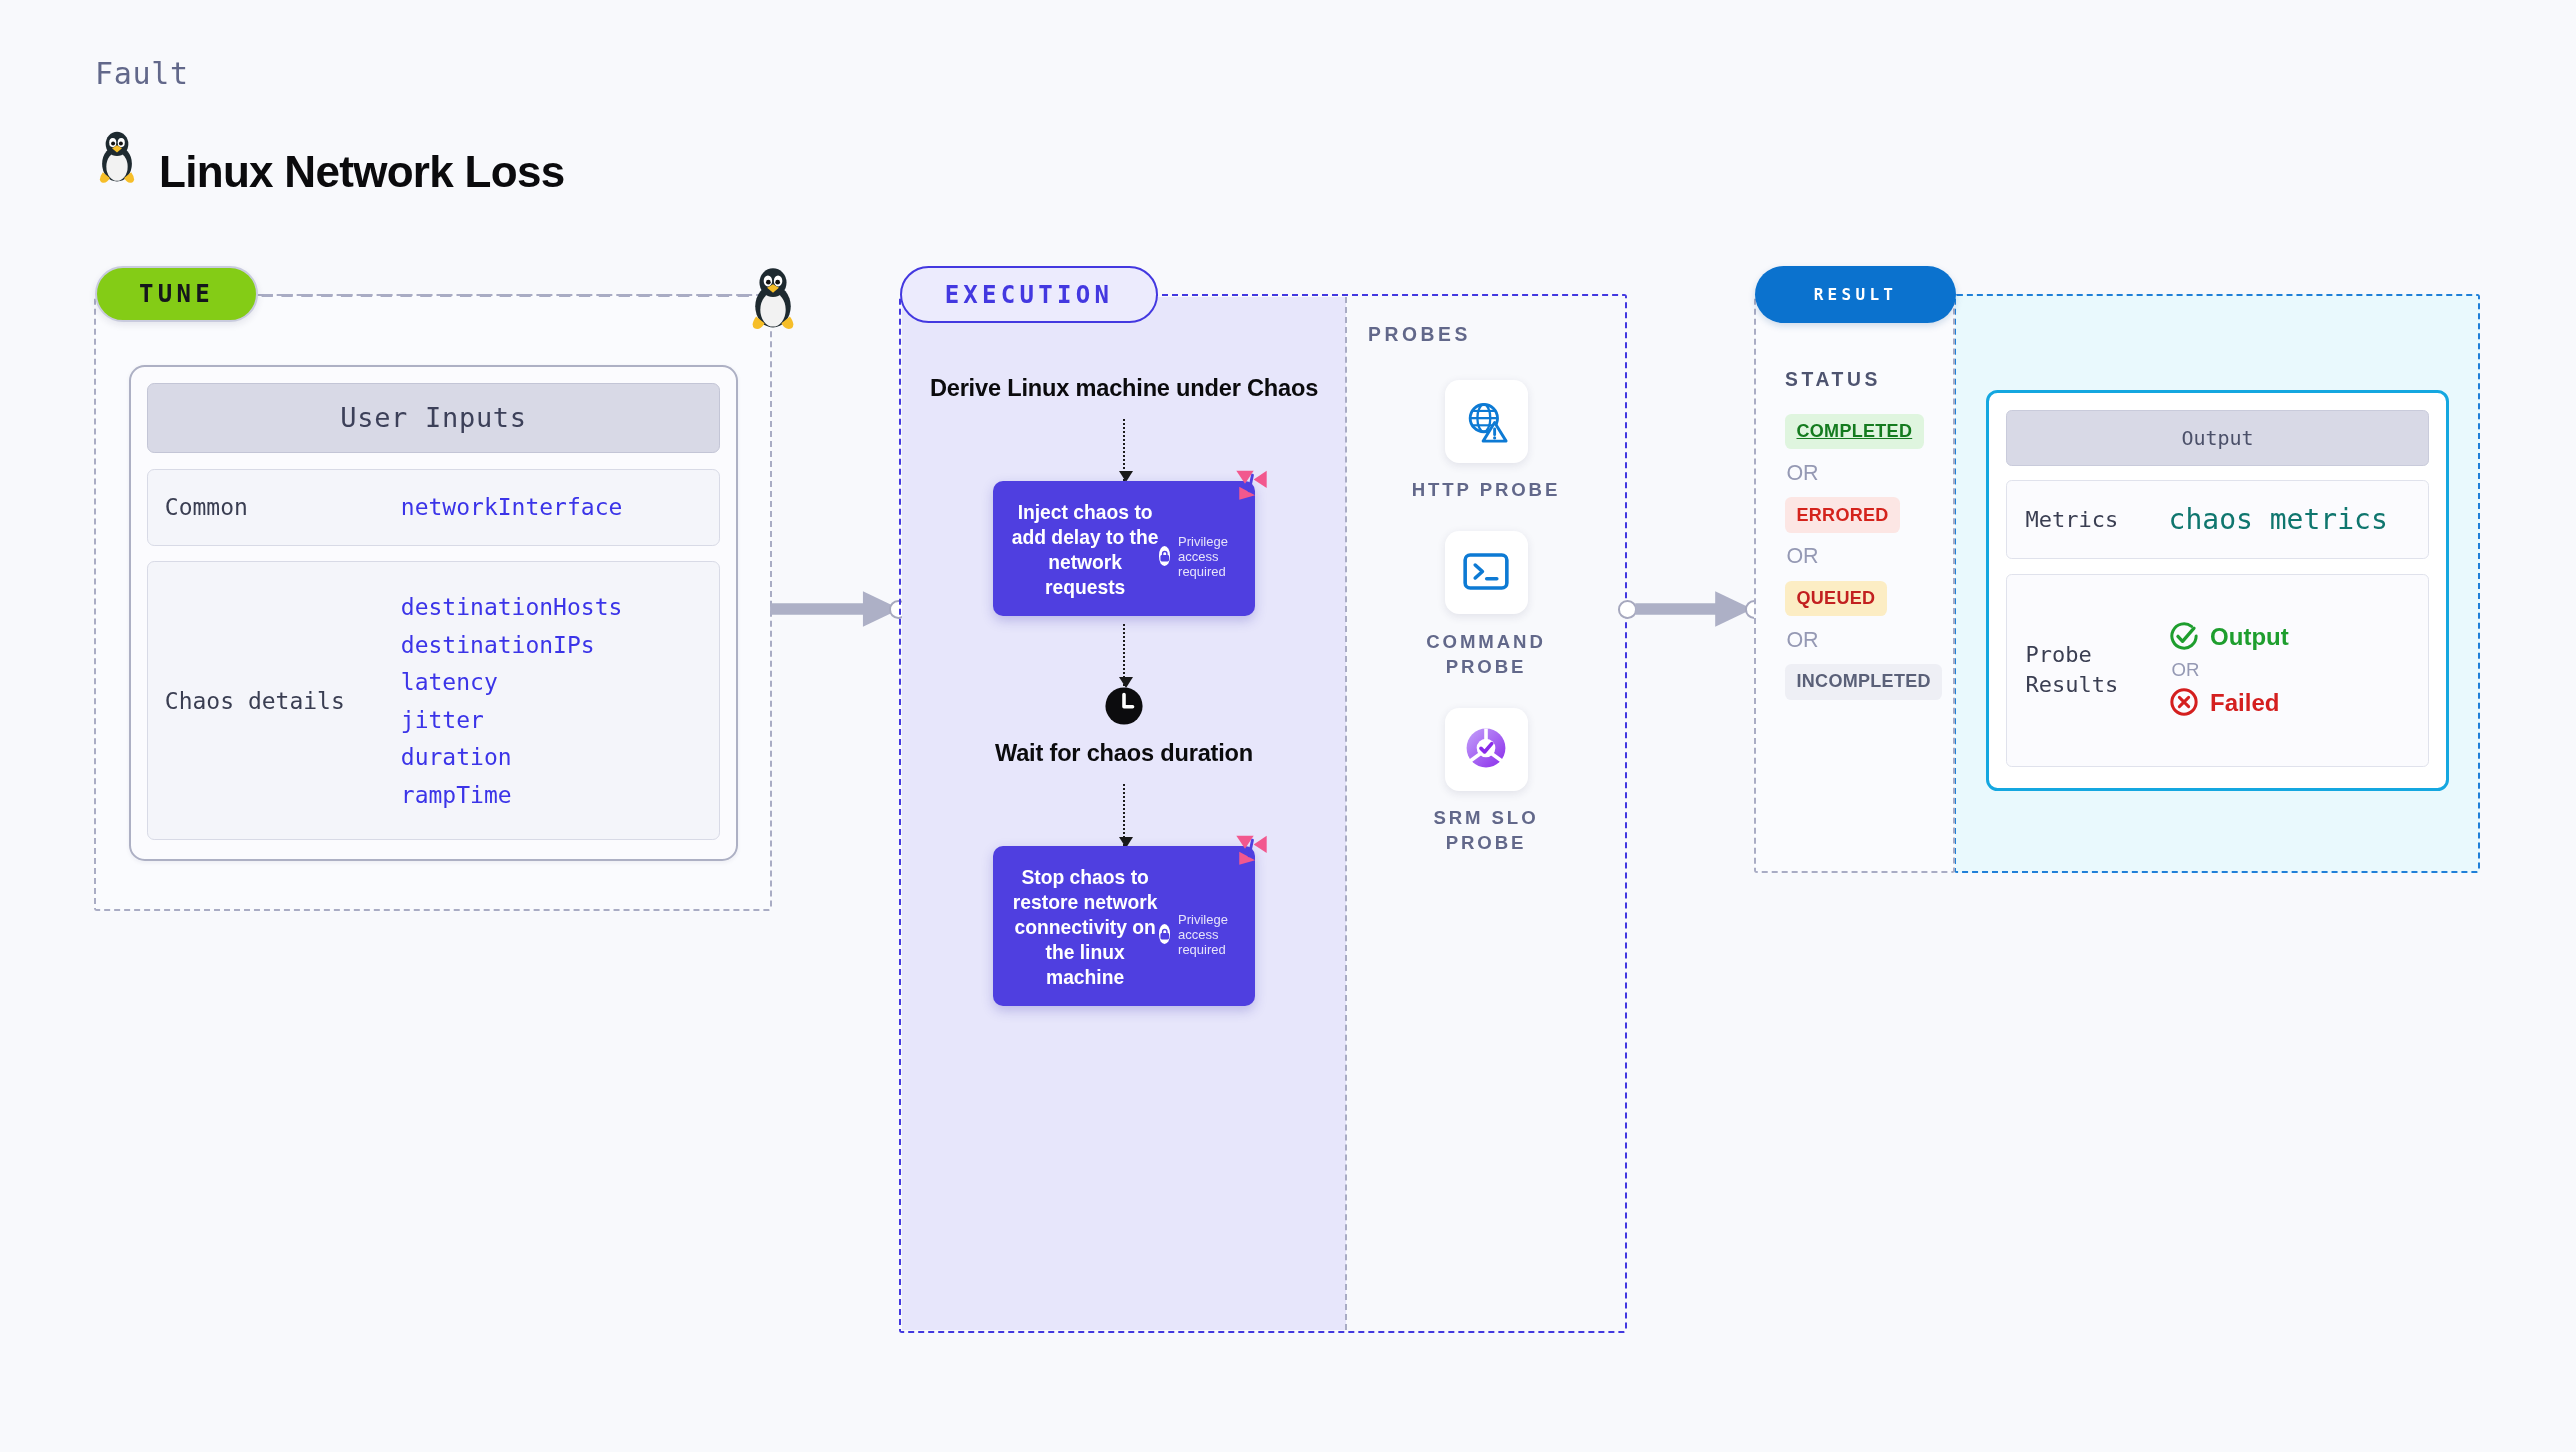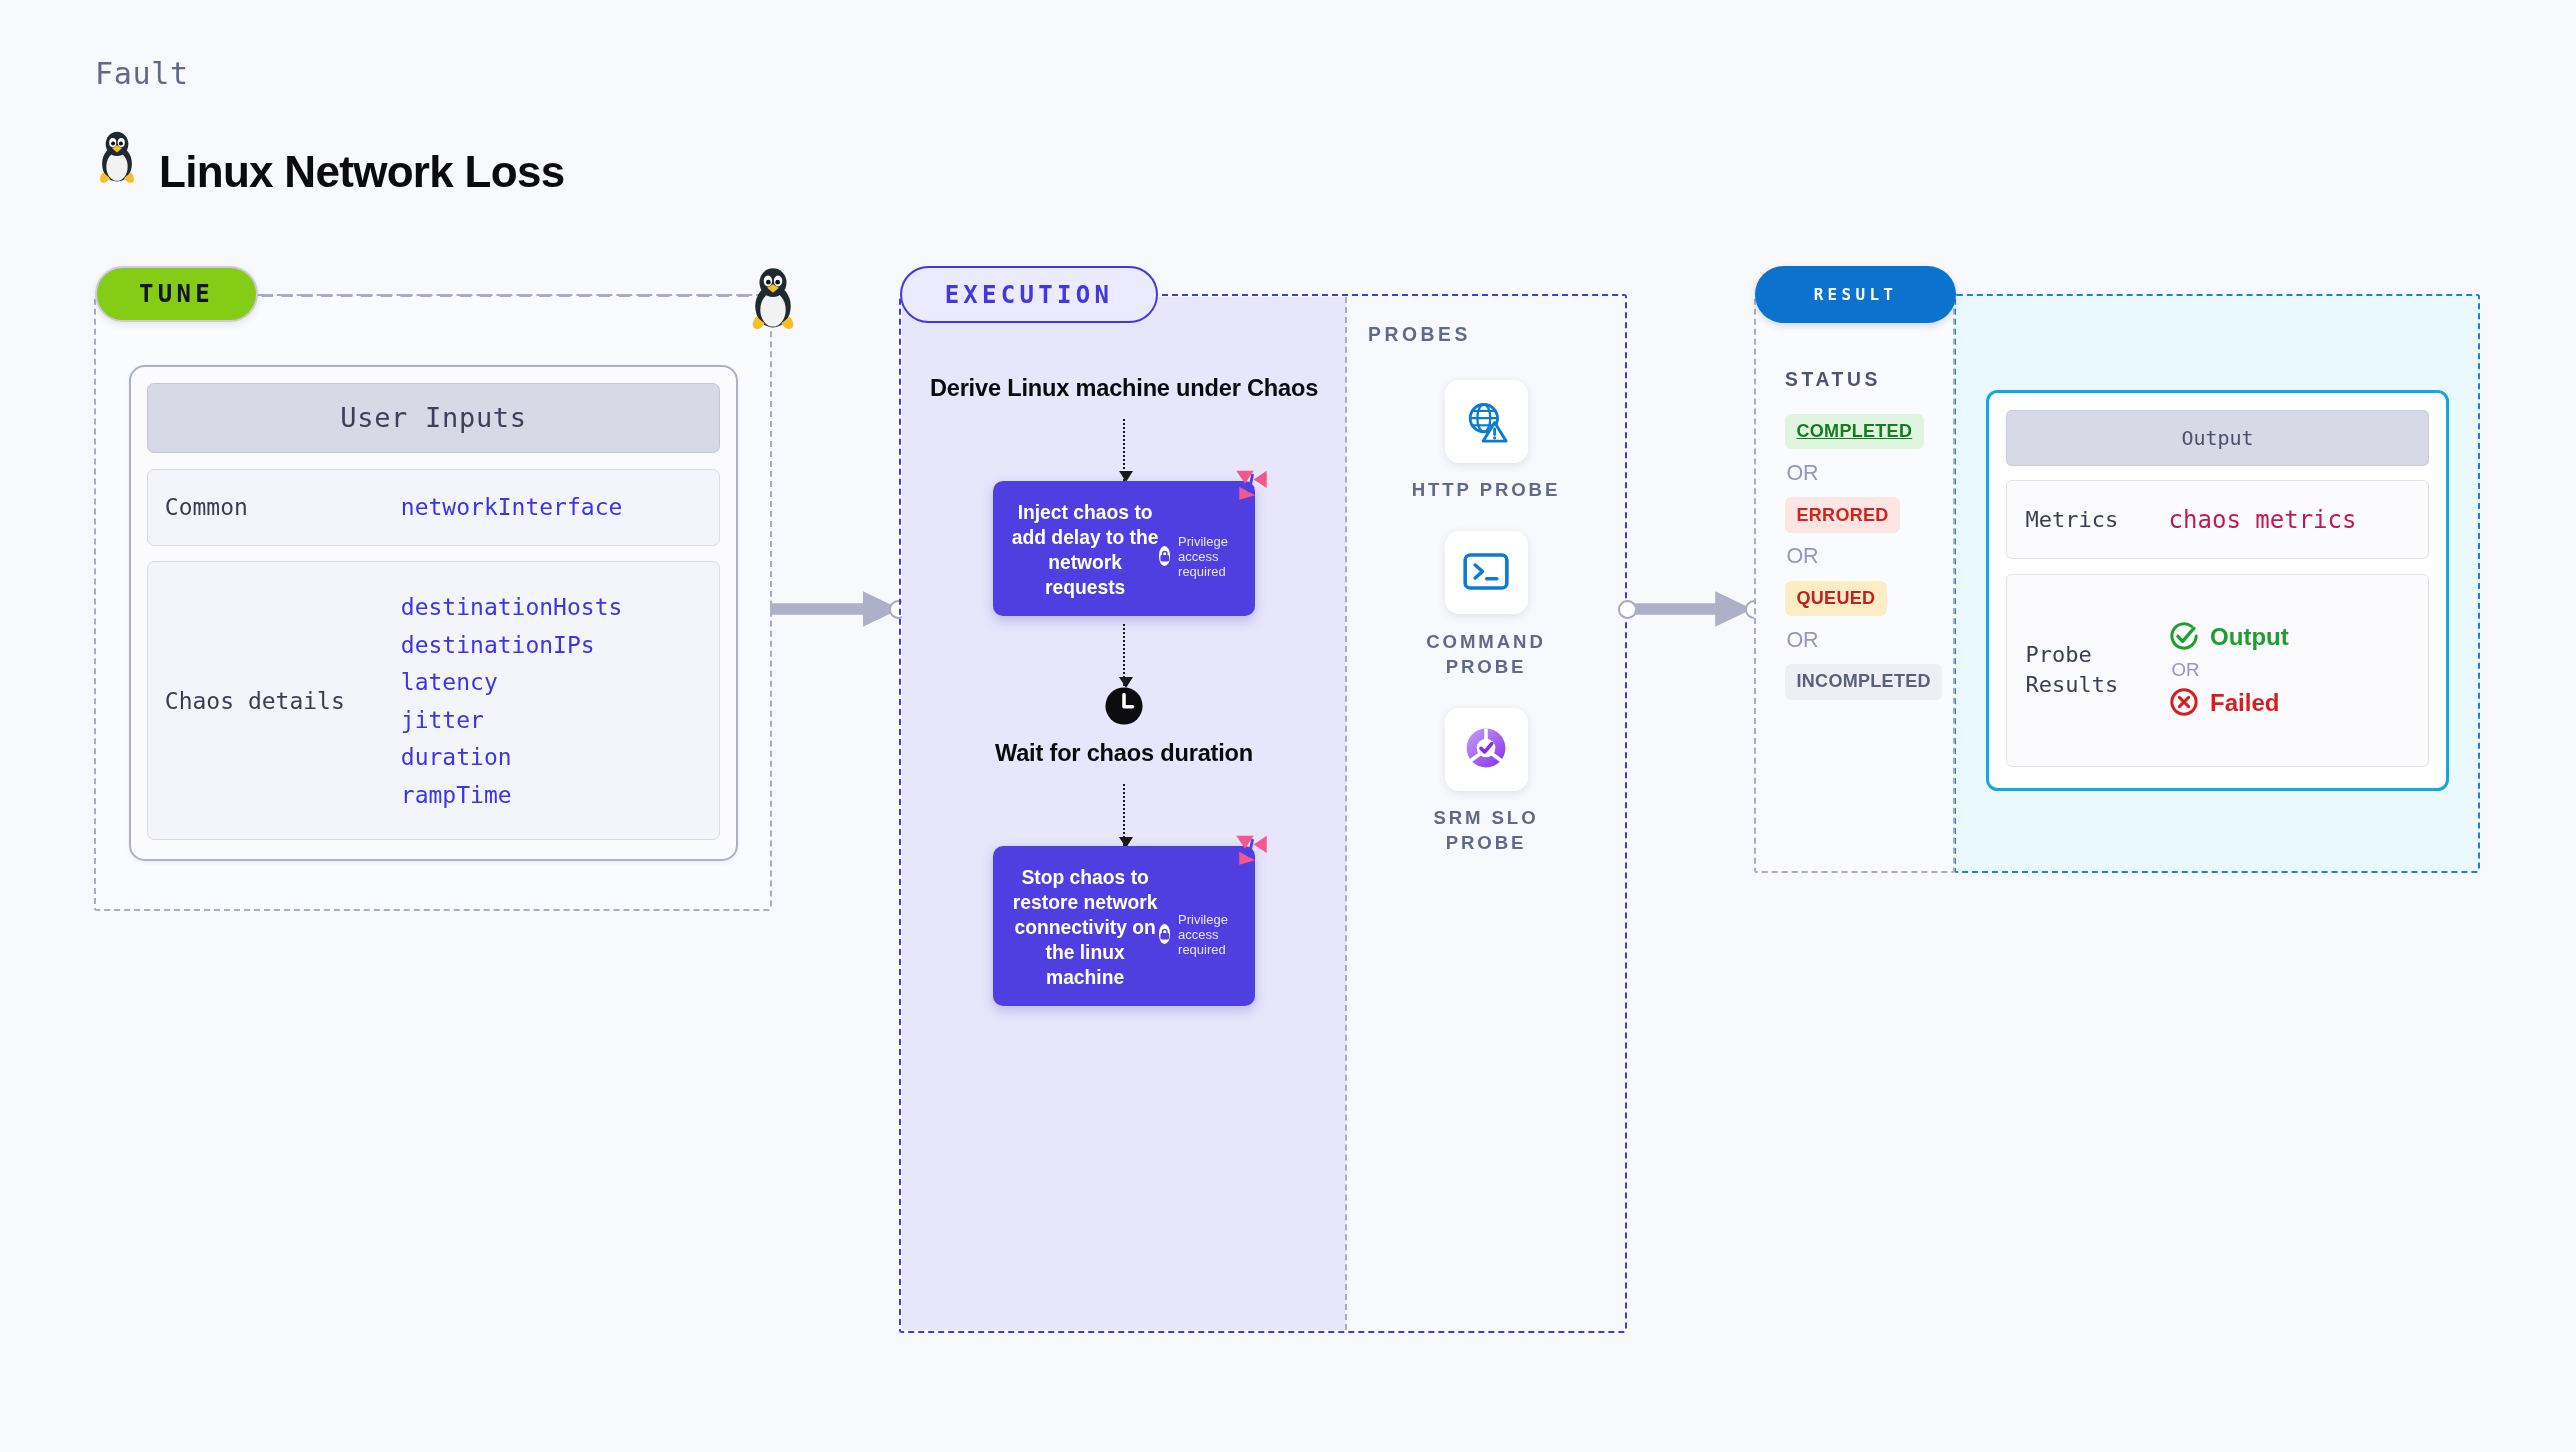--- a/index.html
+++ b/index.html
@@ -223,21 +223,21 @@
   }
   .out-row.r1 { height: 79px; }
   .out-row.r2 { height: 193px; }
   .out-label {
     width: 143px; flex: 0 0 143px;
     font-family: "DejaVu Sans Mono", monospace;
     font-size: 22px; color: #3A3E52; line-height: 1.35;
   }
   .out-value {
     font-family: "DejaVu Sans Mono", monospace;
-    font-size: 24px; color: #be185d;
+    font-size: 28px; color: #0f766e;
   }
   .probe-res { display: flex; flex-direction: column; gap: 5.7px; }
   .pr-line { display: flex; align-items: center; gap: 11.5px; }
   .pr-pass { font-size: 24px; font-weight: 700; color: #1E9E2E; }
   .pr-fail { font-size: 24px; font-weight: 700; color: #D41F1F; }
   .pr-or { font-size: 18.6px; color: #9599B4; margin-left: 2.9px; }
 
   
   .conn { position: absolute; }
   .dot-ring {

